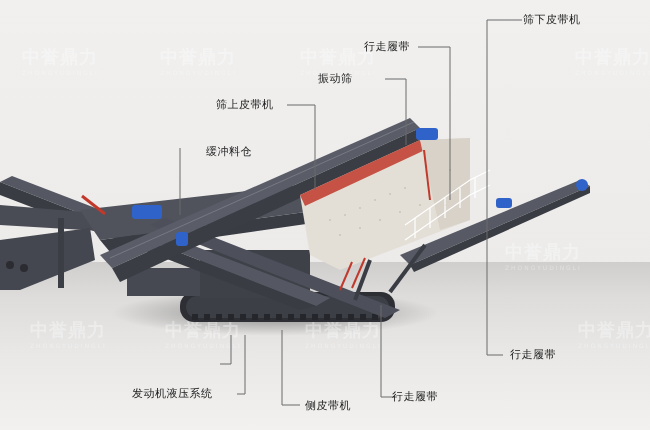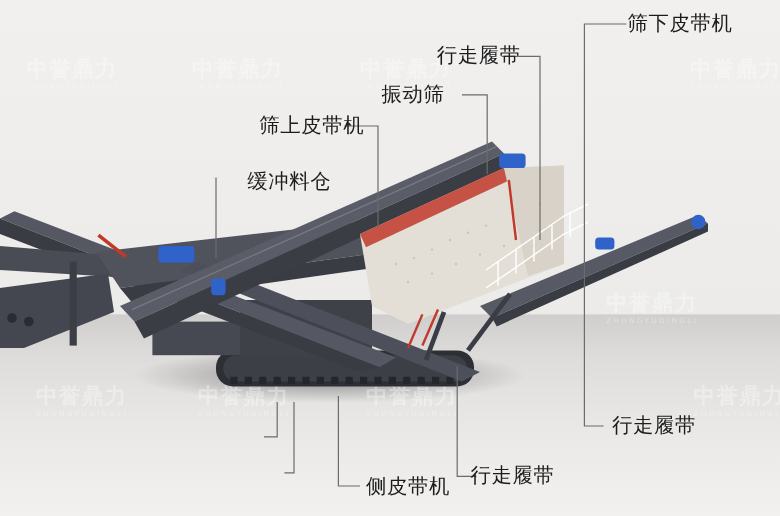--- a/index.html
+++ b/index.html
@@ -10,21 +10,21 @@
   }
   .stage { position: absolute; left: 0; top: 0; width: 650px; height: 430px; }
   .bg-top { position: absolute; left:0; top:0; width:650px; height:270px;
     background: linear-gradient(#f1f0ef, #ecebea); }
   .bg-floor { position: absolute; left:0; top:262px; width:650px; height:168px;
     background: linear-gradient(#cfcecd 0%, #dddcdb 20%, #e9e8e7 55%, #f2f1f0 100%); }
   .shadow { position:absolute; left:110px; top:290px; width:330px; height:46px;
     border-radius:50%; background: radial-gradient(ellipse at center, rgba(60,60,60,0.55), rgba(60,60,60,0) 70%); }
   svg.machine { position:absolute; left:0; top:0; }
   .label {
-    position: absolute; font-size: 17px; color: #1c1c1c; white-space: nowrap;
+    position: absolute; font-size: 11px; color: #1c1c1c; white-space: nowrap;
     line-height: 16px; letter-spacing: 0.5px;
   }
   .wm { position:absolute; color: rgba(255,255,255,0.35); font-size: 18px; font-weight: bold;
     letter-spacing: 1px; white-space: nowrap; }
   .wm small { display:block; font-size:6px; letter-spacing:2px; font-weight:normal; }
 </style>
 </head>
 <body>
 
 <div class="stage">
@@ -149,15 +149,16 @@
       <polyline points="397,397 381,397 381,305"></polyline>
     </g>
   </svg>
 
   <div class="label" style="left:523px;top:12px">筛下皮带机</div>
   <div class="label" style="left:364px;top:39px">行走履带</div>
   <div class="label" style="left:318px;top:71px">振动筛</div>
   <div class="label" style="left:216px;top:97px">筛上皮带机</div>
   <div class="label" style="left:206px;top:144px">缓冲料仓</div>
   <div class="label" style="left:510px;top:347px">行走履带</div>
+  <div class="label" style="left:132px;top:386px">发动机液压系统</div>
   <div class="label" style="left:392px;top:389px">行走履带</div>
   <div class="label" style="left:305px;top:398px">侧皮带机</div>
 </div>
 
 </body></html>

